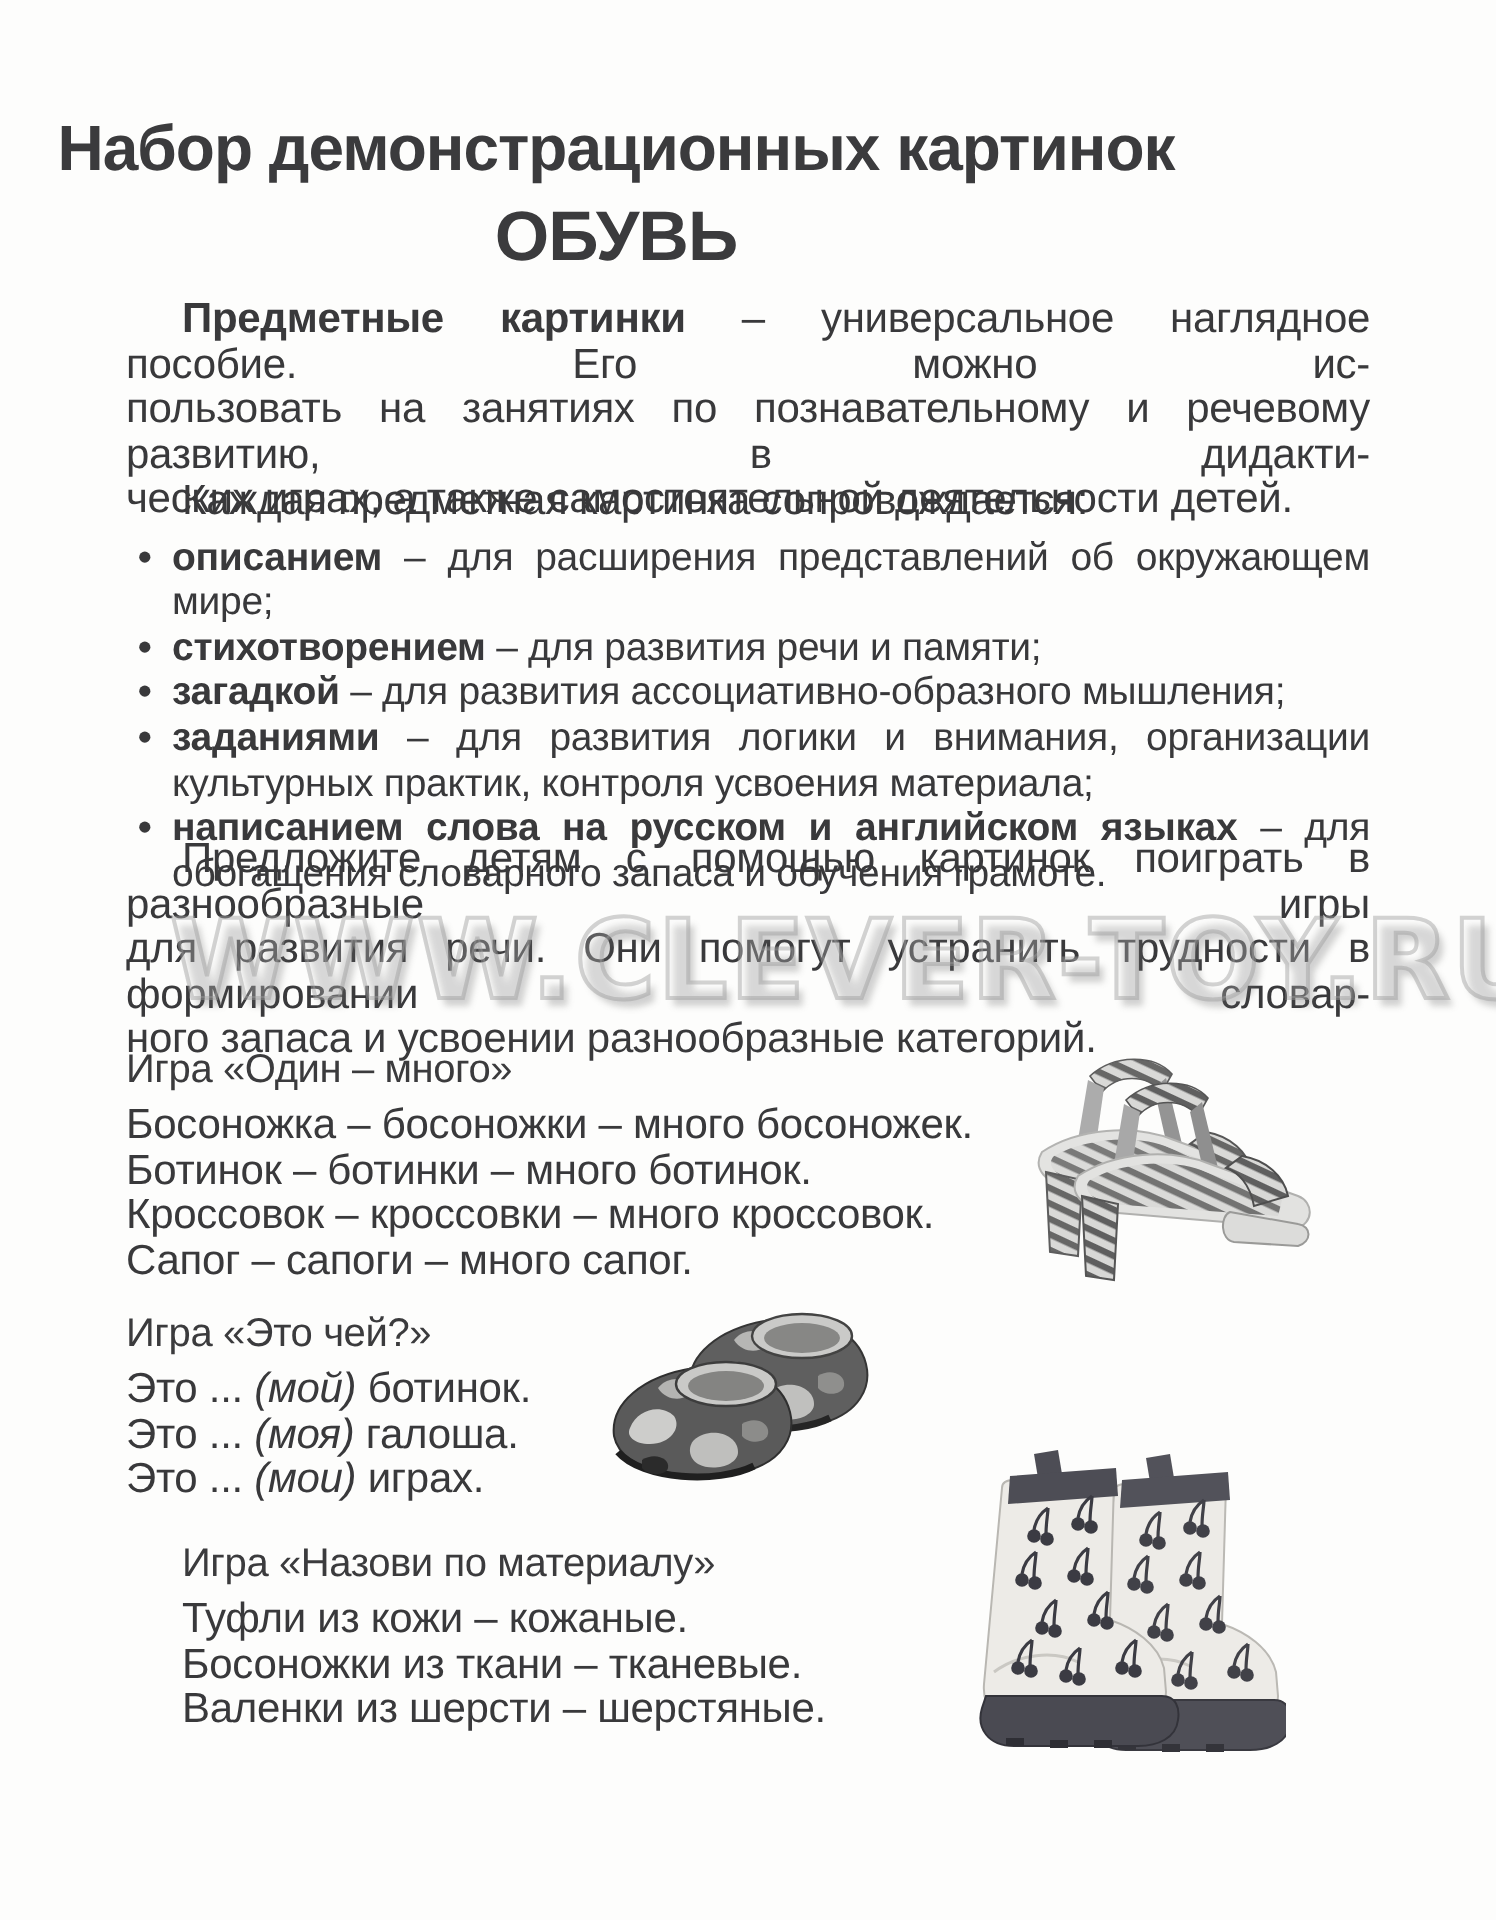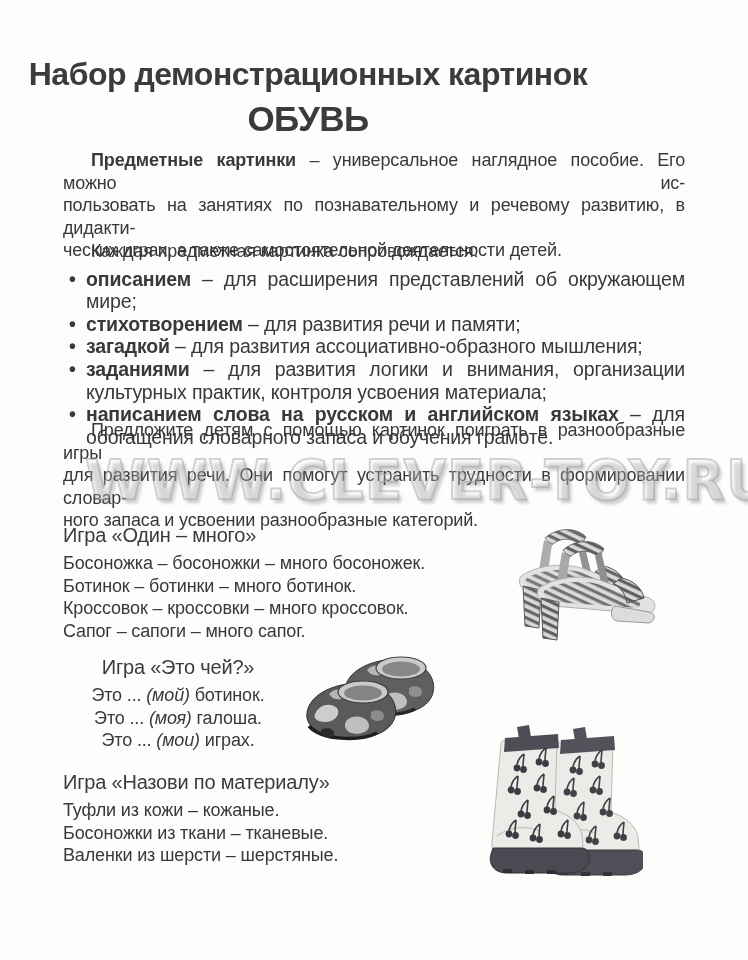--- a/index.html
+++ b/index.html
@@ -7,21 +7,21 @@
   .page {
     position:relative; width:748px; height:960px; overflow:hidden;
     background:#fdfdfc; color:#39393b;
     font-family:"Liberation Sans", sans-serif;
   }
   .txt { position:absolute; left:63px; width:622px; z-index:2; }
   .ttl { position:absolute; left:0; width:616px; text-align:center;
          font-weight:bold; color:#3b3b3d; letter-spacing:-0.5px; z-index:2; }
   .t1 { top:56px; font-size:32px; }
   .t2 { top:99px; font-size:35px; }
-  .ln { font-size:18px; line-height:22.6px; letter-spacing:-0.15px; }
+  .ln { font-size:21px; line-height:22.6px; letter-spacing:-0.15px; }
   .ind { text-indent:28px; }
   .just { text-align:justify; text-align-last:justify; }
   .b { font-weight:bold; }
   .it { font-style:italic; }
   .bullets { list-style:none; margin-top:5px; }
   .bullets li { position:relative; padding-left:23px; font-size:19.5px;
                 line-height:22.6px; letter-spacing:-0.15px; text-align:justify; }
   .bullets .mark { position:absolute; left:6px; font-weight:bold; }
   .gt { font-size:20px; font-weight:normal; letter-spacing:-0.2px;
         margin-bottom:5px; color:#3b3b3d; }
@@ -70,28 +70,28 @@
   </div>
 
   <div class="txt" style="top:524px; width:440px;">
     <div class="gt">Игра «Один – много»</div>
     <div class="ln">Босоножка – босоножки – много босоножек.</div>
     <div class="ln">Ботинок – ботинки – много ботинок.</div>
     <div class="ln">Кроссовок – кроссовки – много кроссовок.</div>
     <div class="ln">Сапог – сапоги – много сапог.</div>
   </div>
 
-  <div class="txt" style="top:656px; width:230px;text-align:center;">
+  <div class="txt" style="top:656px; width:230px;">
     <div class="gt">Игра «Это чей?»</div>
     <div class="ln"><span>Это ... </span><span class="it">(мой)</span><span> ботинок.</span></div>
     <div class="ln"><span>Это ... </span><span class="it">(моя)</span><span> галоша.</span></div>
     <div class="ln"><span>Это ... </span><span class="it">(мои)</span><span> играх.</span></div>
   </div>
 
-  <div class="txt" style="top:771px; width:400px;">
+  <div class="txt" style="top:771px; width:400px;margin-left:28px;">
     <div class="gt">Игра «Назови по материалу»</div>
     <div class="ln">Туфли из кожи – кожаные.</div>
     <div class="ln">Босоножки из ткани – тканевые.</div>
     <div class="ln">Валенки из шерсти – шерстяные.</div>
   </div>
 
   <figure class="photo" style="left:511px; top:524px; width:146px; height:118px;">
     <svg width="146" height="118" viewBox="0 0 146 118" xmlns="http://www.w3.org/2000/svg">
       <defs>
         <pattern id="sstr" width="7" height="7" patternUnits="userSpaceOnUse" patternTransform="rotate(115)">

